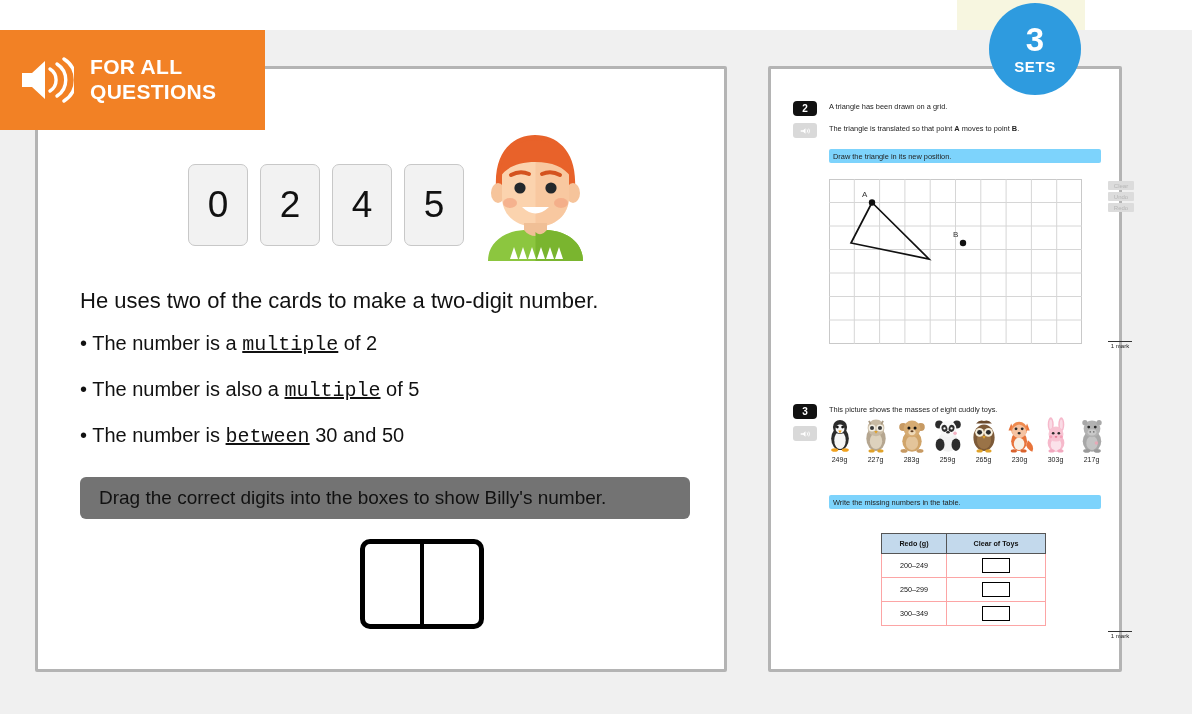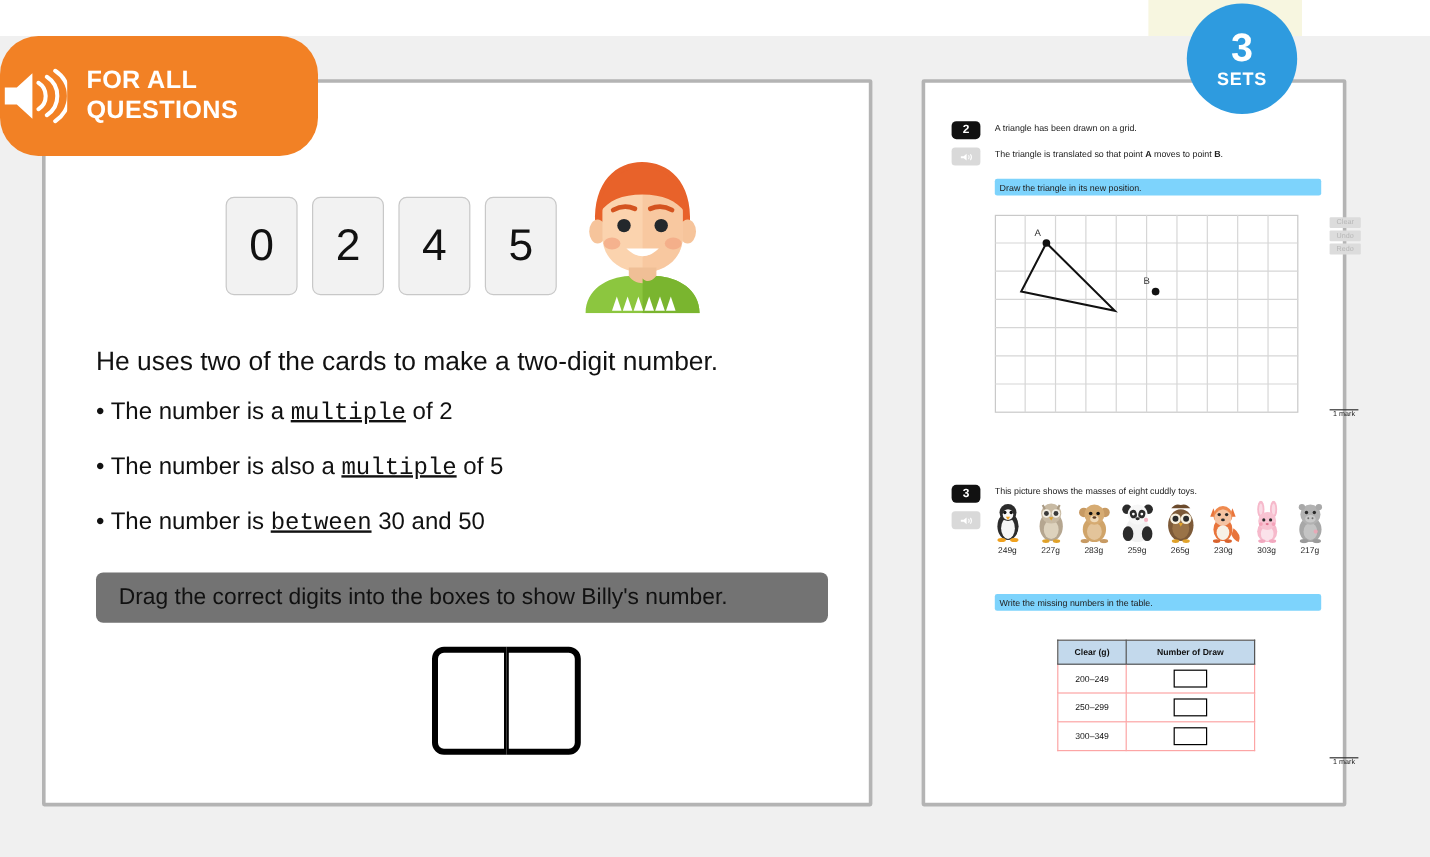--- a/index.html
+++ b/index.html
@@ -16,23 +16,22 @@
     position: absolute; left: 957px; top: 0; width: 128px; height: 30px;
     background: #f7f6e0;
   }
   .top-white { position:absolute; left:0; top:0; width:1192px; height:30px; background:#fff; }
   .top-white-right { position:absolute; left:1085px; top:0; width:107px; height:30px; background:#fff; }
 
   
   .banner {
     position: absolute; left: 0; top: 30px; width: 265px; height: 100px;
     background: #f28125;
-    display: flex; align-items: center; gap: 16px; 
+    display: flex; align-items: center; gap: 16px; padding-left: 18px;
     z-index: 40;
-    border-radius: 32px;
   }
   .speaker-icon { width: 56px; height: 50px; flex: 0 0 auto; }
   .banner-text {
     color: #ffffff; font-weight: bold; font-size: 21px; line-height: 1.18;
     letter-spacing: .3px;
   }
 
   
   .left-panel {
     position: absolute; left: 35px; top: 66px; width: 692px; height: 606px;
@@ -442,22 +441,22 @@
       </div>
     </div>
 
     <div class="blue-strip" style="left:58px; top:426px; width:272px; height:14px;">
       <span>Write the missing numbers in the table.</span>
     </div>
 
     <table class="mass-table">
       <thead>
         <tr>
-          <th>Clear (g)</th>
-          <th>Number of Draw</th>
+          <th>Redo (g)</th>
+          <th>Clear of Toys</th>
         </tr>
       </thead>
       <tbody>
         <tr>
           <td>200–249</td>
           <td>
               <div class="tick-box"></div>
             </td>
         </tr>
         <tr>

